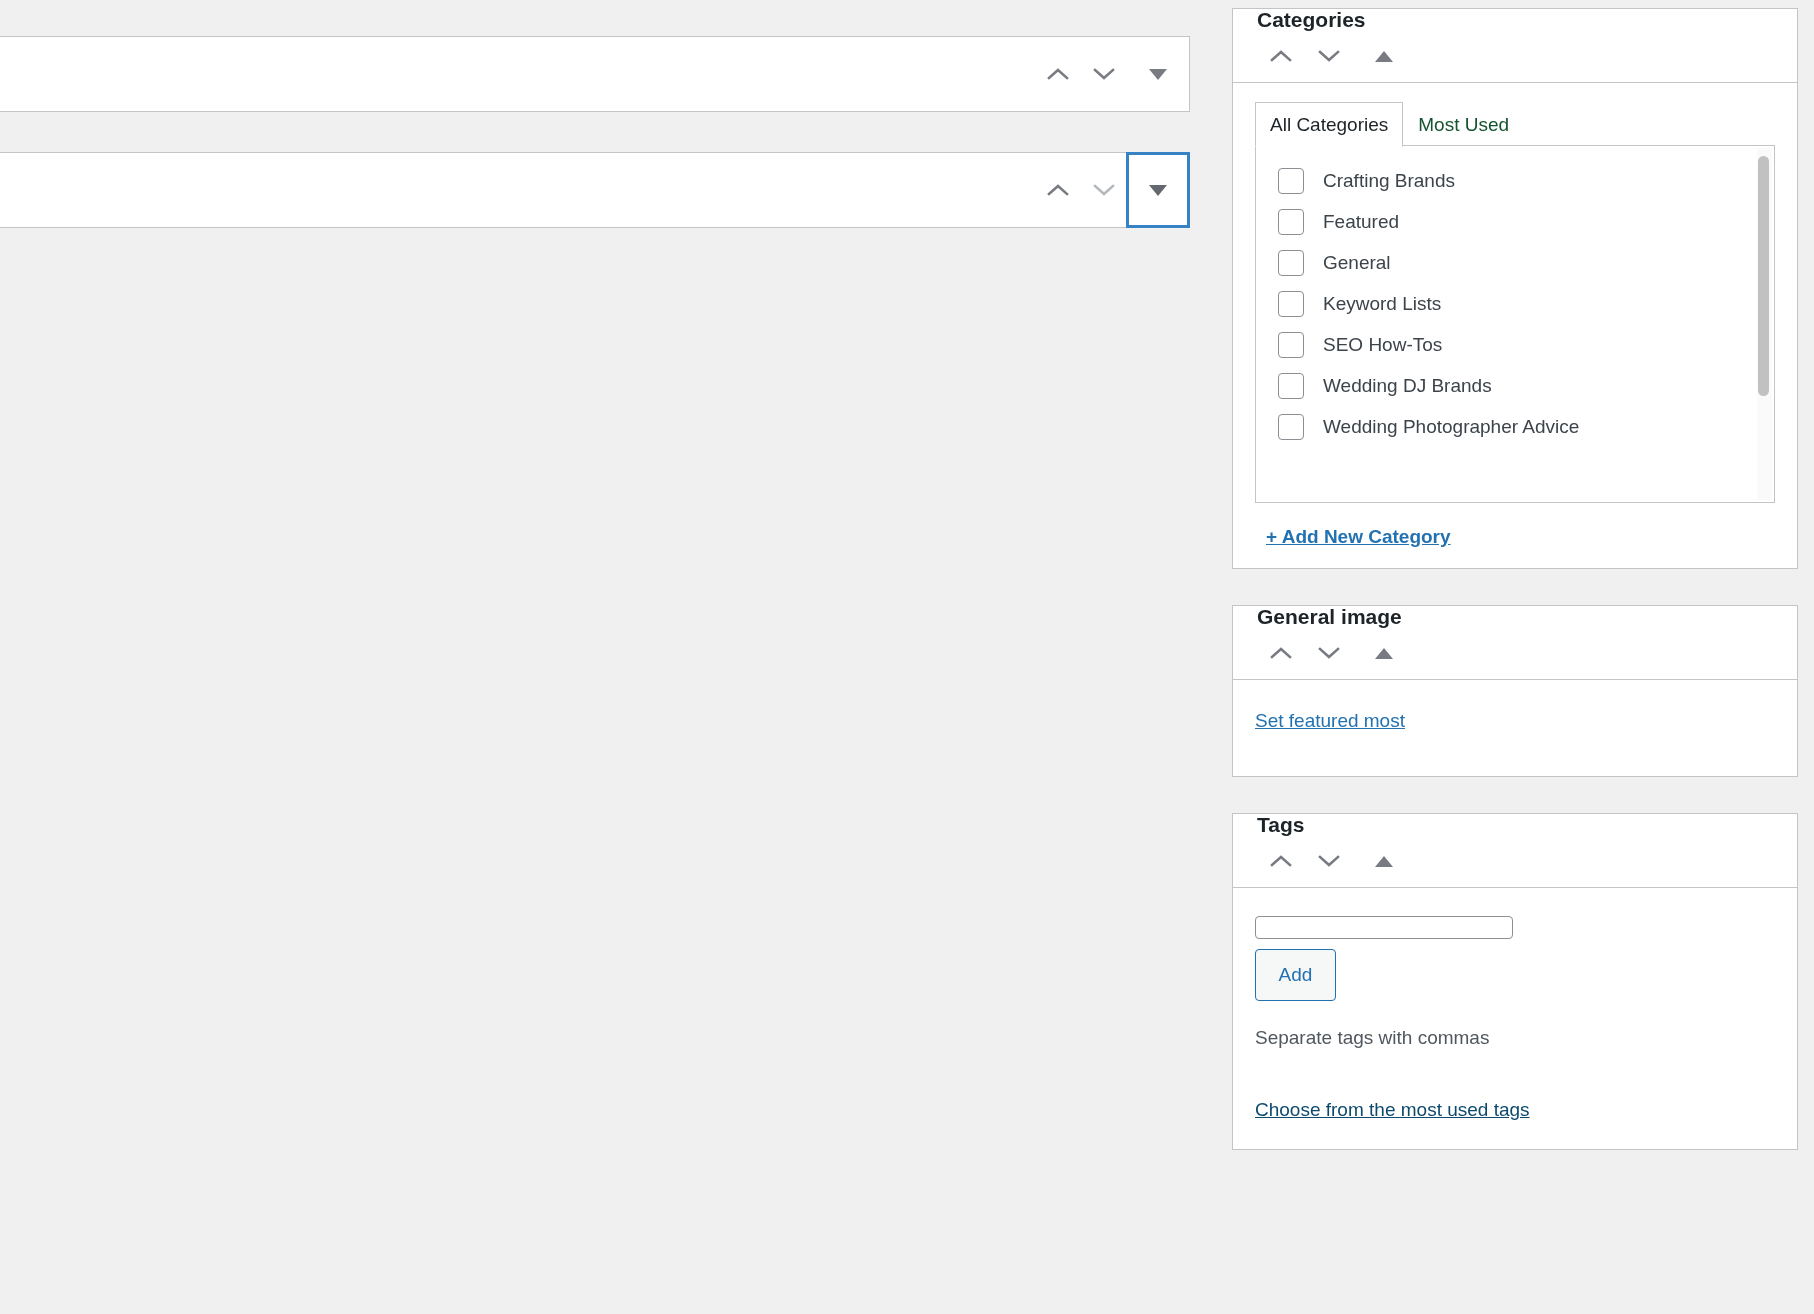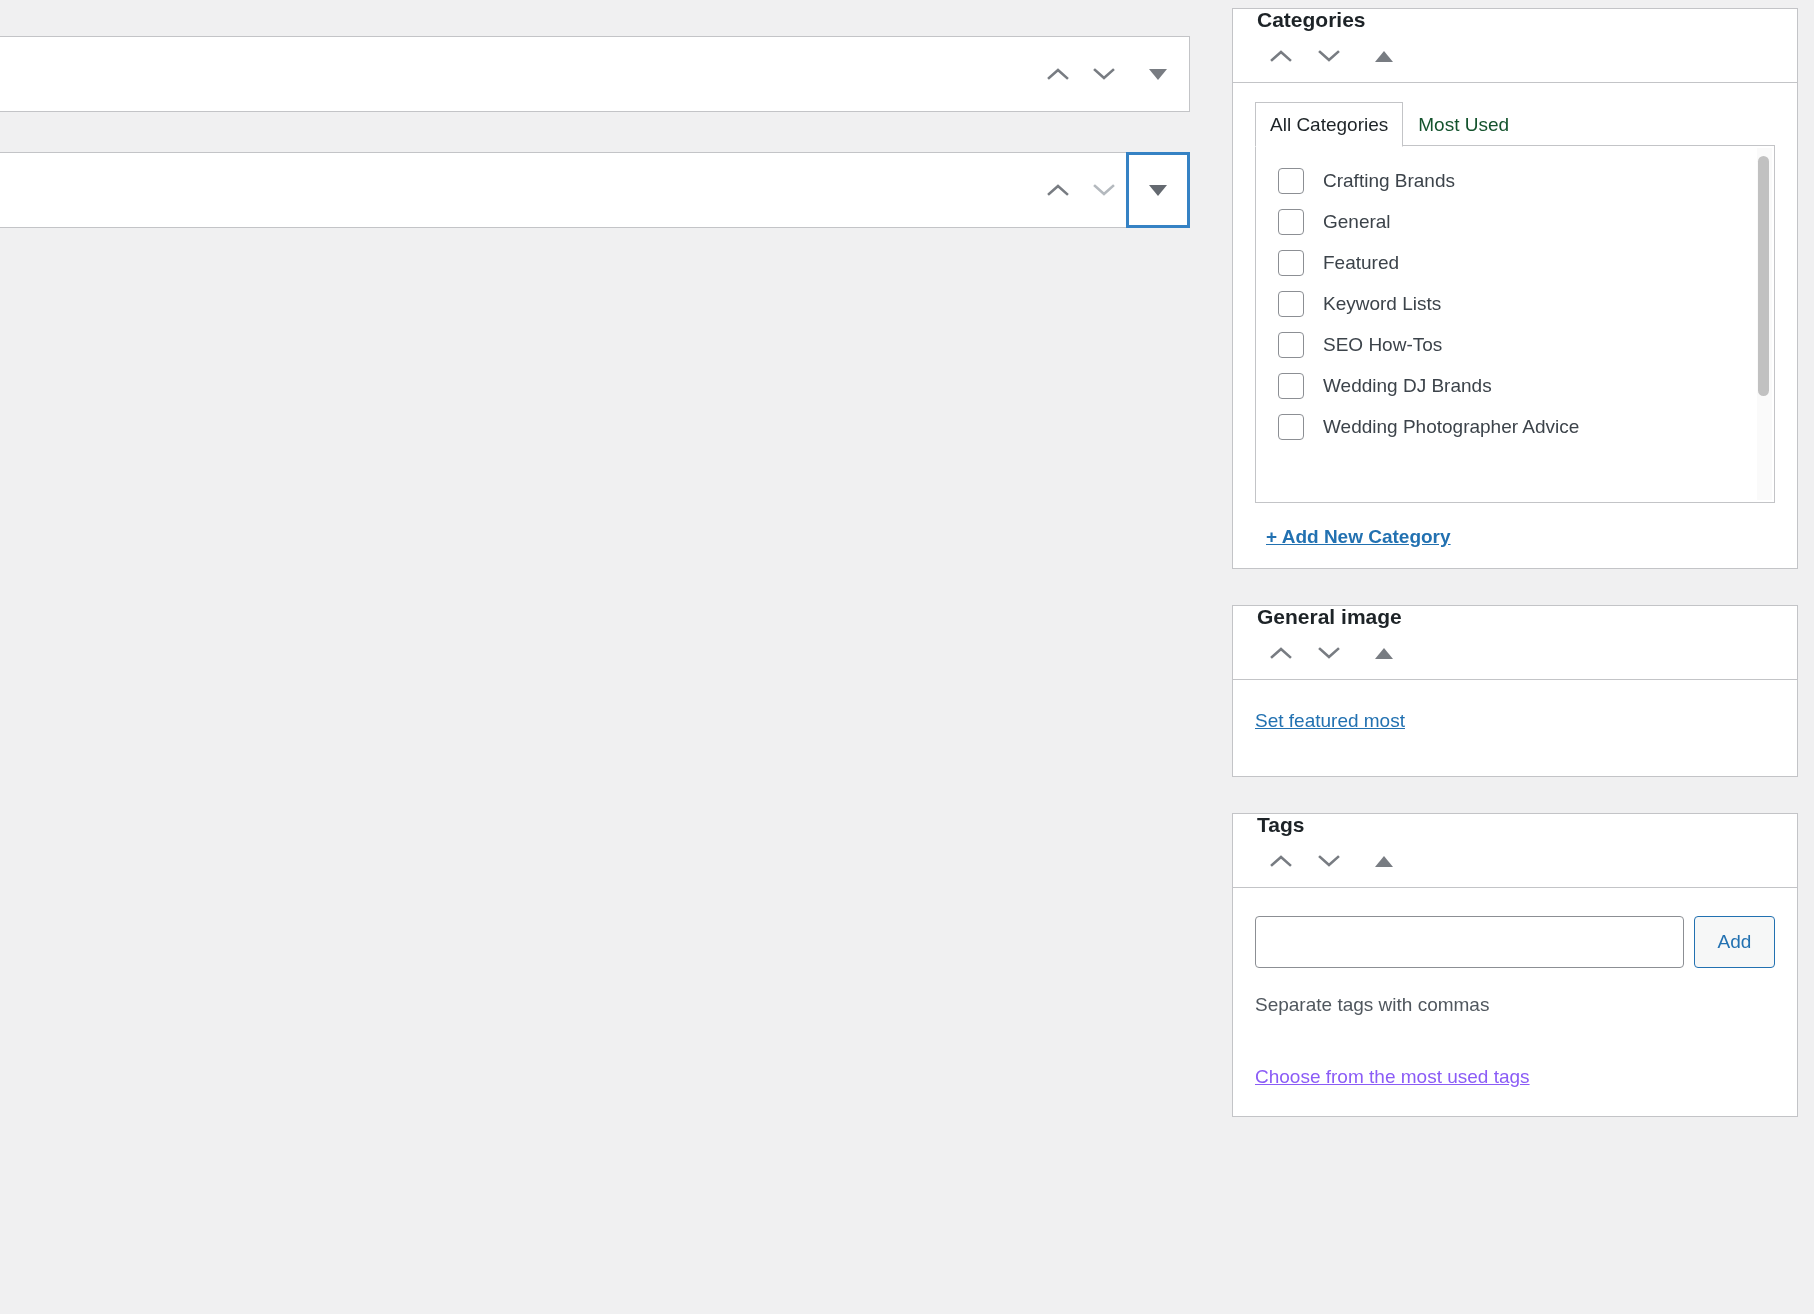--- a/index.html
+++ b/index.html
@@ -247,20 +247,21 @@
     text-decoration: underline;
     cursor: pointer;
   }
 
   
   #panel-tags .panel-body { padding: 28px 22px 28px 22px; }
   .tag-input-row {
     display: flex;
     align-items: flex-start;
     gap: 10px;
+    flex-direction: column;
   }
   .tag-input {
     flex: 1;
     height: 52px;
     border: 1px solid #8c8f94;
     border-radius: 4px;
     background: #fff;
     box-sizing: border-box;
     font-size: 18px;
     padding: 0 12px;
@@ -282,21 +283,21 @@
   }
   .tag-hint {
     margin-top: 26px;
     font-size: 19px;
     color: #50575e;
   }
   .tag-cloud-link {
     display: block;
     margin-top: 50px;
     font-size: 19px;
-    color: #8b5cf6;
+    color: #0c4a6e;
     text-decoration: underline;
     cursor: pointer;
   }
 </style>
 </head>
 <body>
 
 <div id="main-column">
 
   <div class="metabox" id="metabox-one">
@@ -366,25 +367,25 @@
       </div>
 
       <div class="cat-list-wrap">
         <ul class="cat-list">
           <li class="cat-item">
             <span class="cat-checkbox"></span>
             <span class="cat-label">Crafting Brands</span>
           </li>
           <li class="cat-item">
             <span class="cat-checkbox"></span>
+            <span class="cat-label">Featured</span>
+          </li>
+          <li class="cat-item">
+            <span class="cat-checkbox"></span>
             <span class="cat-label">General</span>
-          </li>
-          <li class="cat-item">
-            <span class="cat-checkbox"></span>
-            <span class="cat-label">Featured</span>
           </li>
           <li class="cat-item">
             <span class="cat-checkbox"></span>
             <span class="cat-label">Keyword Lists</span>
           </li>
           <li class="cat-item">
             <span class="cat-checkbox"></span>
             <span class="cat-label">SEO How-Tos</span>
           </li>
           <li class="cat-item">

